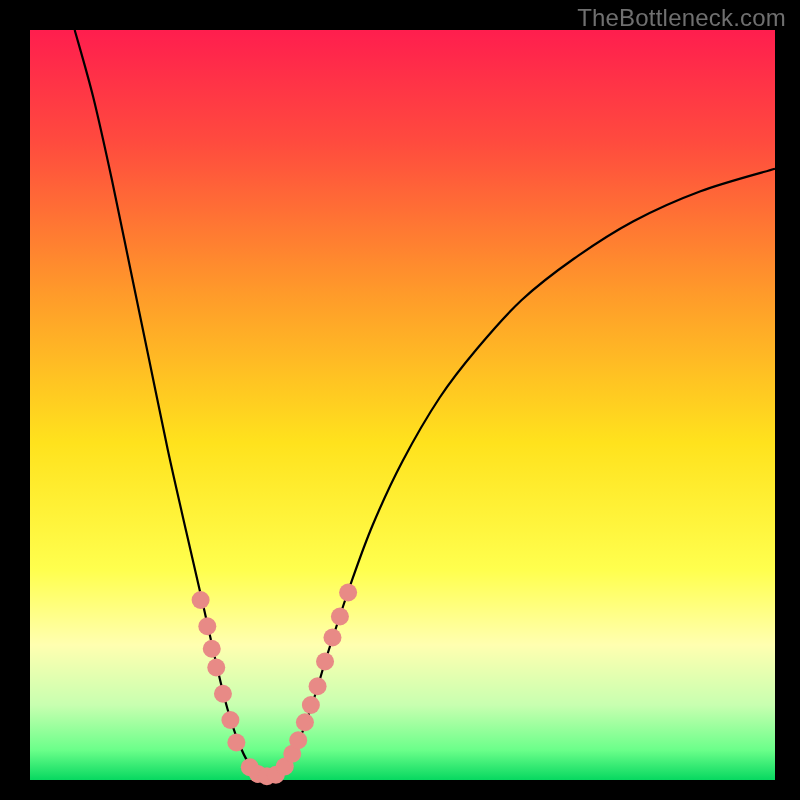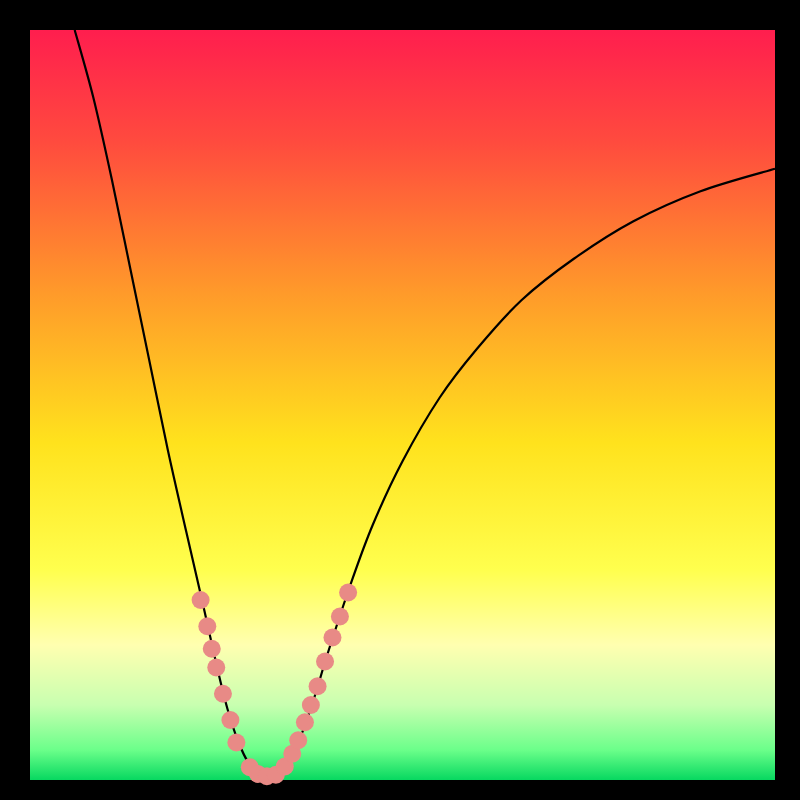--- a/index.html
+++ b/index.html
@@ -66,13 +66,14 @@
         <circle cx="298.2" cy="740.25" r="9" fill="#e88a86"></circle>
         <circle cx="304.905" cy="722.25" r="9" fill="#e88a86"></circle>
         <circle cx="310.865" cy="705" r="9" fill="#e88a86"></circle>
         <circle cx="317.57" cy="686.25" r="9" fill="#e88a86"></circle>
         <circle cx="325.02000000000004" cy="661.5000000000001" r="9" fill="#e88a86"></circle>
         <circle cx="332.47" cy="637.5" r="9" fill="#e88a86"></circle>
         <circle cx="339.92" cy="616.5" r="9" fill="#e88a86"></circle>
         <circle cx="348.115" cy="592.5" r="9" fill="#e88a86"></circle>
       </g>
   </svg>
+  <div class="watermark">TheBottleneck.com</div>
 </div>
 
 </body></html>

